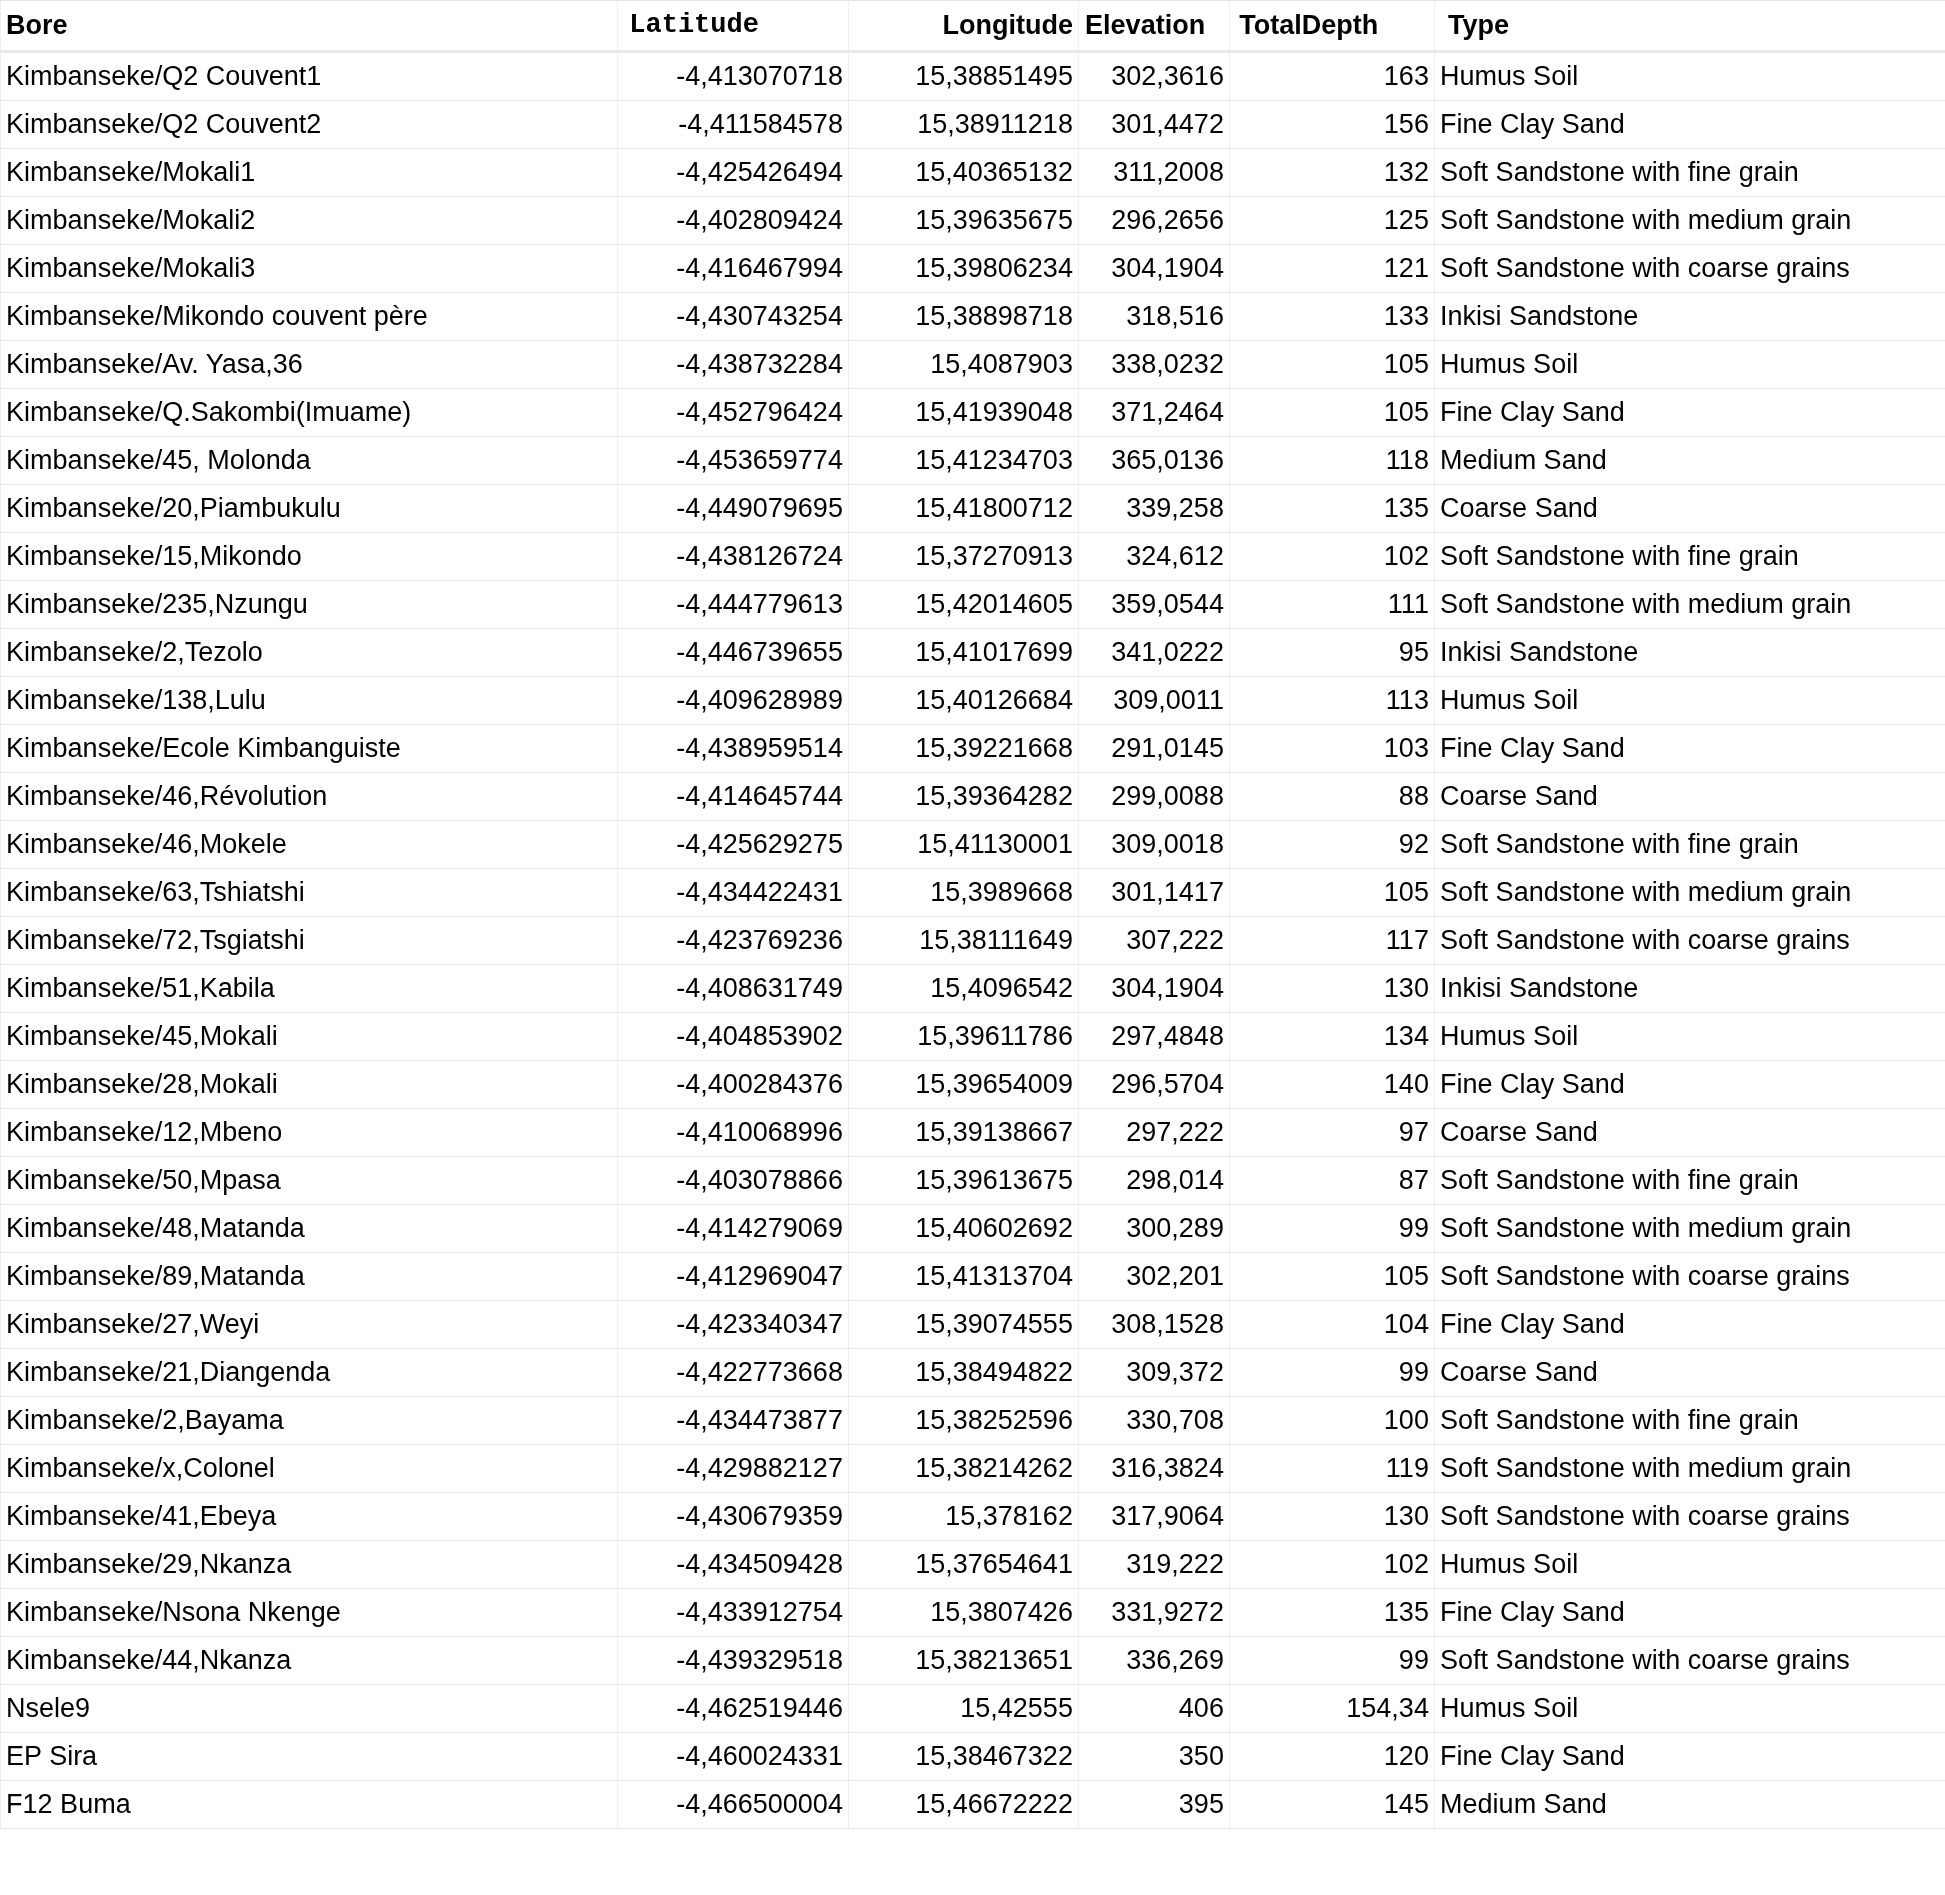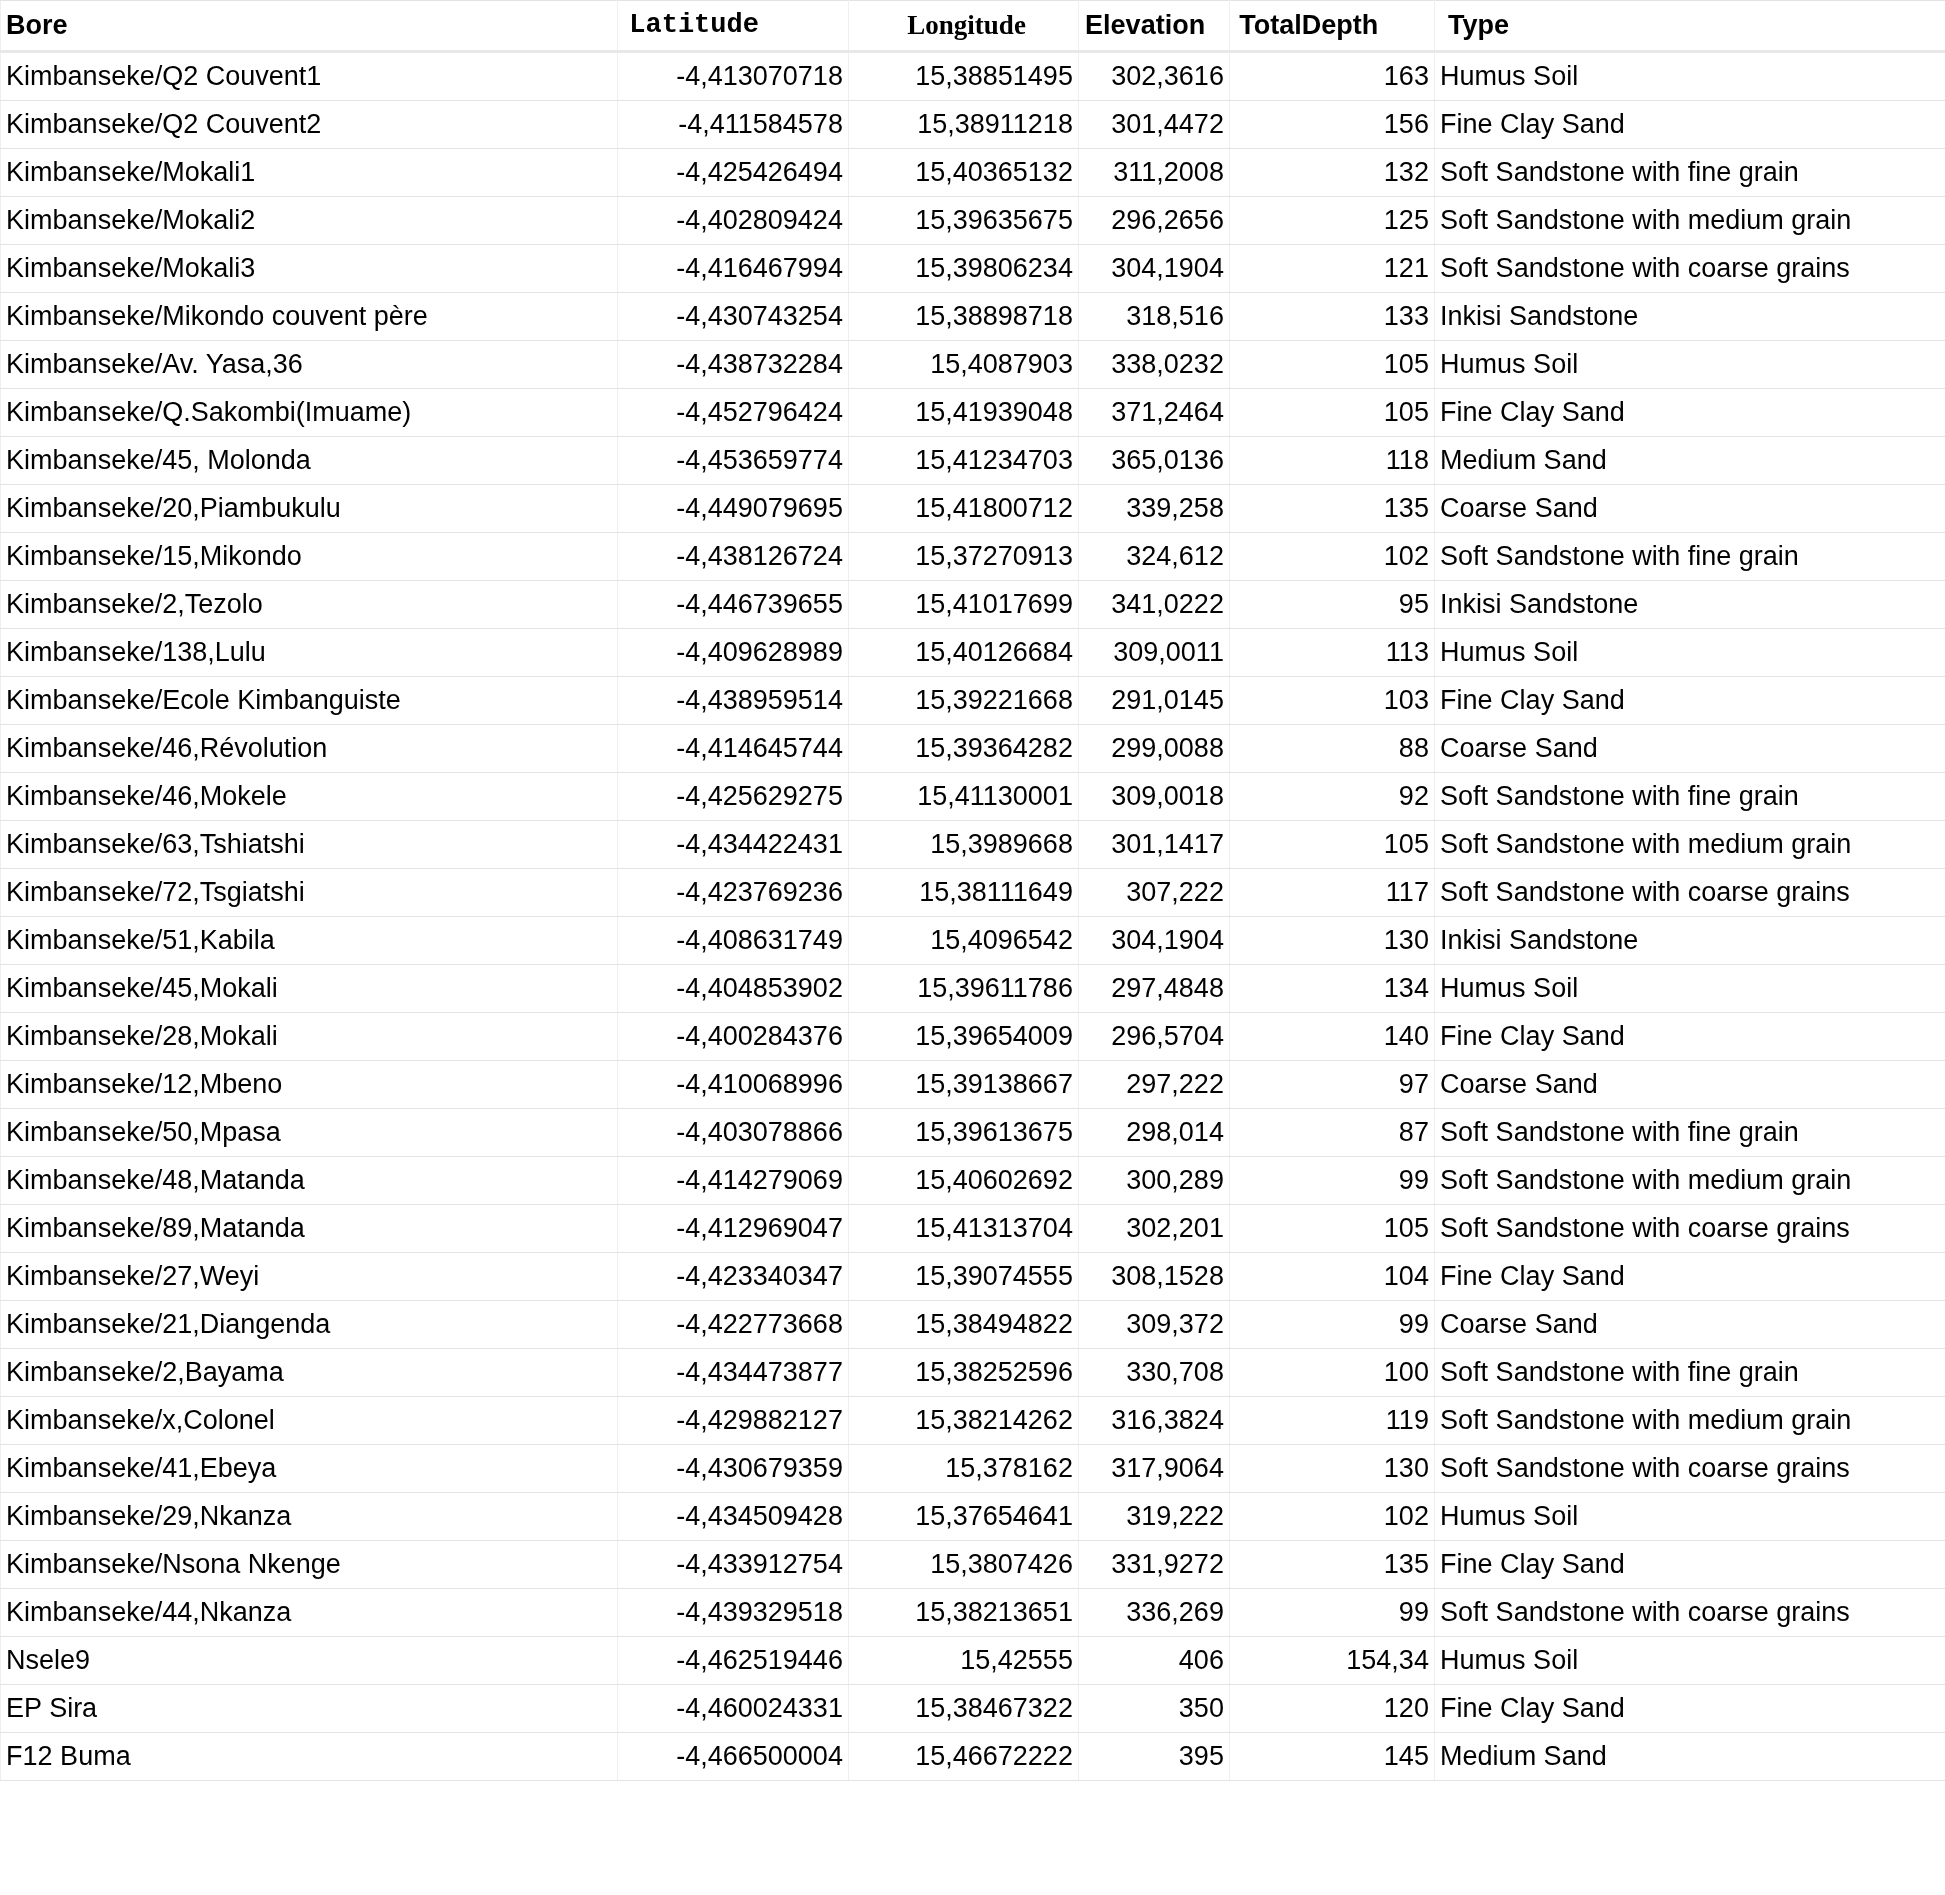--- a/index.html
+++ b/index.html
@@ -46,21 +46,21 @@
   }
   table.bore-table thead th {
     font-weight: bold;
     border-bottom: 3.1px solid #e8e8e8;
     height: 49px;
   }
 
   
   thead th.h-bore  { text-align: left; border-radius: 10px; }
   thead th.h-lat   { text-align: left; padding-left: 11.3px; font-family: Liberation Mono, monospace; }
-  thead th.h-lon   { text-align: center; padding-left: 11.3px; font-family: Liberation Serif, serif; }
+  thead th.h-lon   { text-align: right; padding-left: 11.3px; }
   thead th.h-elev  { text-align: left; padding-left: 6.1px; }
   thead th.h-depth { text-align: left; padding-left: 9.2px; }
   thead th.h-type  { text-align: left; padding-left: 13px; }
 
   td.d-bore  { text-align: left; padding-left: 6.1px; }
   td.d-lat   { text-align: right; padding-right: 7.2px; }
   td.d-lon   { text-align: right; padding-right: 7.2px; }
   td.d-elev  { text-align: right; padding-right: 7.2px; }
   td.d-depth { text-align: right; padding-right: 8.2px; }
   td.d-type  { text-align: left; padding-left: 7.2px; }
@@ -174,20 +174,28 @@
         </tr>
         <tr>
           <td class="d-bore">Kimbanseke/15,Mikondo</td>
           <td class="d-lat">-4,438126724</td>
           <td class="d-lon">15,37270913</td>
           <td class="d-elev">324,612</td>
           <td class="d-depth">102</td>
           <td class="d-type">Soft Sandstone with fine grain</td>
         </tr>
         <tr>
+          <td class="d-bore">Kimbanseke/235,Nzungu</td>
+          <td class="d-lat">-4,444779613</td>
+          <td class="d-lon">15,42014605</td>
+          <td class="d-elev">359,0544</td>
+          <td class="d-depth">111</td>
+          <td class="d-type">Soft Sandstone with medium grain</td>
+        </tr>
+        <tr>
           <td class="d-bore">Kimbanseke/2,Tezolo</td>
           <td class="d-lat">-4,446739655</td>
           <td class="d-lon">15,41017699</td>
           <td class="d-elev">341,0222</td>
           <td class="d-depth">95</td>
           <td class="d-type">Inkisi Sandstone</td>
         </tr>
         <tr>
           <td class="d-bore">Kimbanseke/138,Lulu</td>
           <td class="d-lat">-4,409628989</td>

